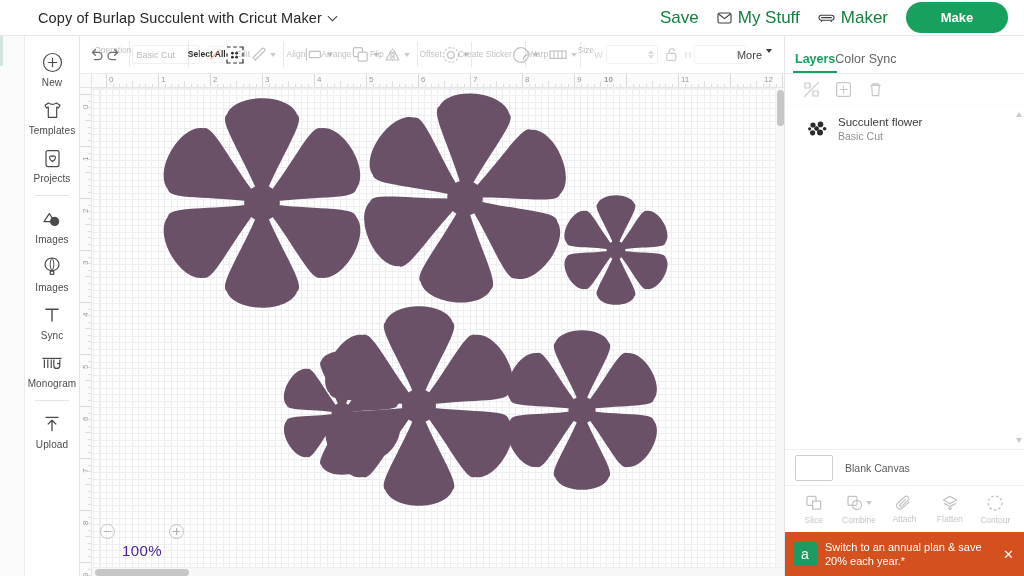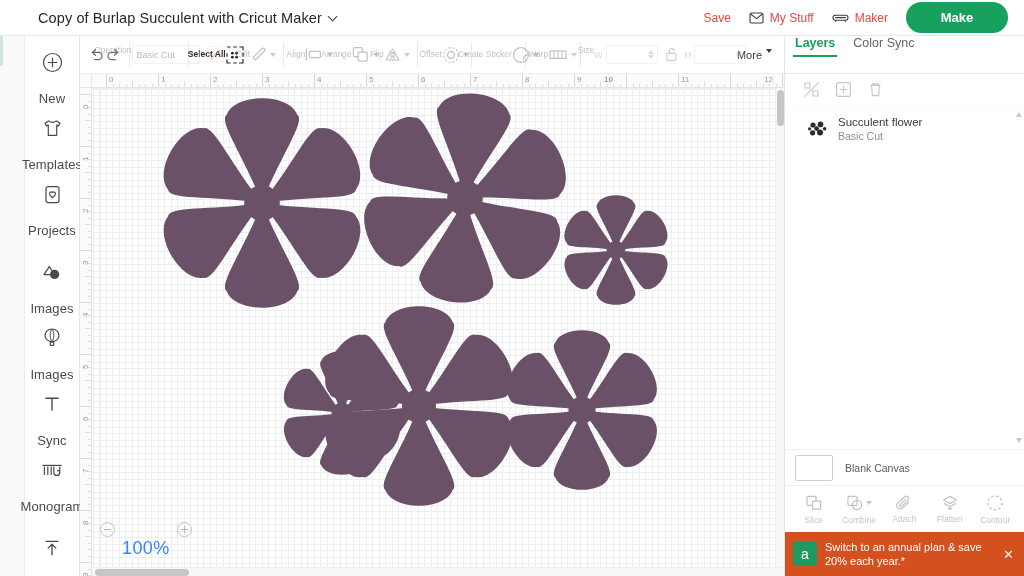--- a/index.html
+++ b/index.html
@@ -28,21 +28,21 @@
     width: 6px; height: 6px;
     border-right: 1.4px solid #3d3d3d; border-bottom: 1.4px solid #3d3d3d;
     transform: rotate(45deg);
   }
   .header-right {
     margin-left: auto; display: flex; align-items: center;
     gap: 18px; margin-right: 16px;
   }
   .hdr-link {
     display: flex; align-items: center; gap: 6px;
-    font-size: 12px; color: #ef4444; cursor: pointer; white-space: nowrap;
+    font-size: 17px; color: #15803d; cursor: pointer; white-space: nowrap;
   }
   .make-btn {
     background: #17a05e; color: #fff; border: none; border-radius: 20px;
     width: 102px; height: 31px; font-size: 13px; font-weight: bold;
     font-family: "Liberation Sans", sans-serif; cursor: pointer;
   }
 
   
   .rail {
     position: absolute; left: 0; top: 36px; width: 25px; height: 540px;
@@ -56,21 +56,21 @@
     position: absolute; left: 25px; top: 36px; width: 55px; height: 540px;
     background: #fff; border-right: 1px solid #e6e6e6;
     display: flex; flex-direction: column; align-items: center;
     padding-top: 9px;
   }
   .side-item {
     width: 55px; display: flex; flex-direction: column; align-items: center;
     padding: 6px 0 5px; cursor: pointer; color: #4a4a4a;
   }
   .side-item .ico { height: 22px; display: flex; align-items: center; }
-  .side-label { font-size: 13px; margin-top: 18px; color: #4a4a4a; letter-spacing: .1px; }
+  .side-label { font-size: 10px; margin-top: 4px; color: #4a4a4a; letter-spacing: .1px; }
   .side-div { width: 34px; height: 1px; background: #e4e4e4; margin: 6px 0; }
 
   
   .toolbar {
     position: absolute; left: 80px; top: 36px; width: 704px; height: 38px;
     background: #fff; border-bottom: 1px solid #ededed;
     display: flex; align-items: center; padding-left: 8px;
   }
   .tb-sep { width: 1px; height: 25px; background: #e9e9e9; margin: 0 7px; }
   .tb-icon-btn {
@@ -158,21 +158,21 @@
     width: 15px; height: 15px; border: 1.2px solid #c4c4c4; border-radius: 50%;
     display: flex; align-items: center; justify-content: center; cursor: pointer;
     position: relative;
   }
   .zoom-circ::before {
     content: ""; position: absolute; width: 7px; height: 1.2px; background: #b3b3b3;
   }
   .zoom-circ.plus::after {
     content: ""; position: absolute; width: 1.2px; height: 7px; background: #b3b3b3;
   }
-  .zoom-val { font-size: 18px; color: #3b82f6; letter-spacing: .4px; margin-top: 38px; }
+  .zoom-val { font-size: 15px; color: #4c1d95; letter-spacing: .4px; margin-top: 38px; }
 
   .sb-v {
     position: absolute; right: 0; top: 14px; width: 9px; height: 488px;
     background: #f7f7f7; border-left: 1px solid #efefef;
   }
   .sb-v-thumb {
     position: absolute; left: 1px; top: 2px; width: 7px; height: 36px;
     background: #c6c6c6; border-radius: 4px;
   }
   .sb-h {
@@ -184,22 +184,22 @@
     background: #c6c6c6; border-radius: 4px;
   }
 
   
   .panel {
     position: absolute; left: 784px; top: 36px; width: 240px; height: 540px;
     background: #fff; border-left: 1px solid #e6e6e6;
     display: flex; flex-direction: column;
   }
   .panel-tabs {
-    display: flex; height: 38px; align-items: flex-start;
-    border-bottom: 1px solid #e8e8e8; padding-left: 10px; gap: 18px;
+    display: flex; height: 38px; align-items: flex-end;
+    border-bottom: 1px solid #e8e8e8; padding-left: 10px; 
   }
   .ptab {
     font-size: 12.5px; color: #646464; padding-bottom: 7px; cursor: pointer;
     position: relative;
   }
   .ptab.active { color: #17a05e; font-weight: bold; }
   .ptab.active::after {
     content: ""; position: absolute; left: -2px; right: -2px; bottom: 0;
     height: 2.5px; background: #17a05e;
   }

